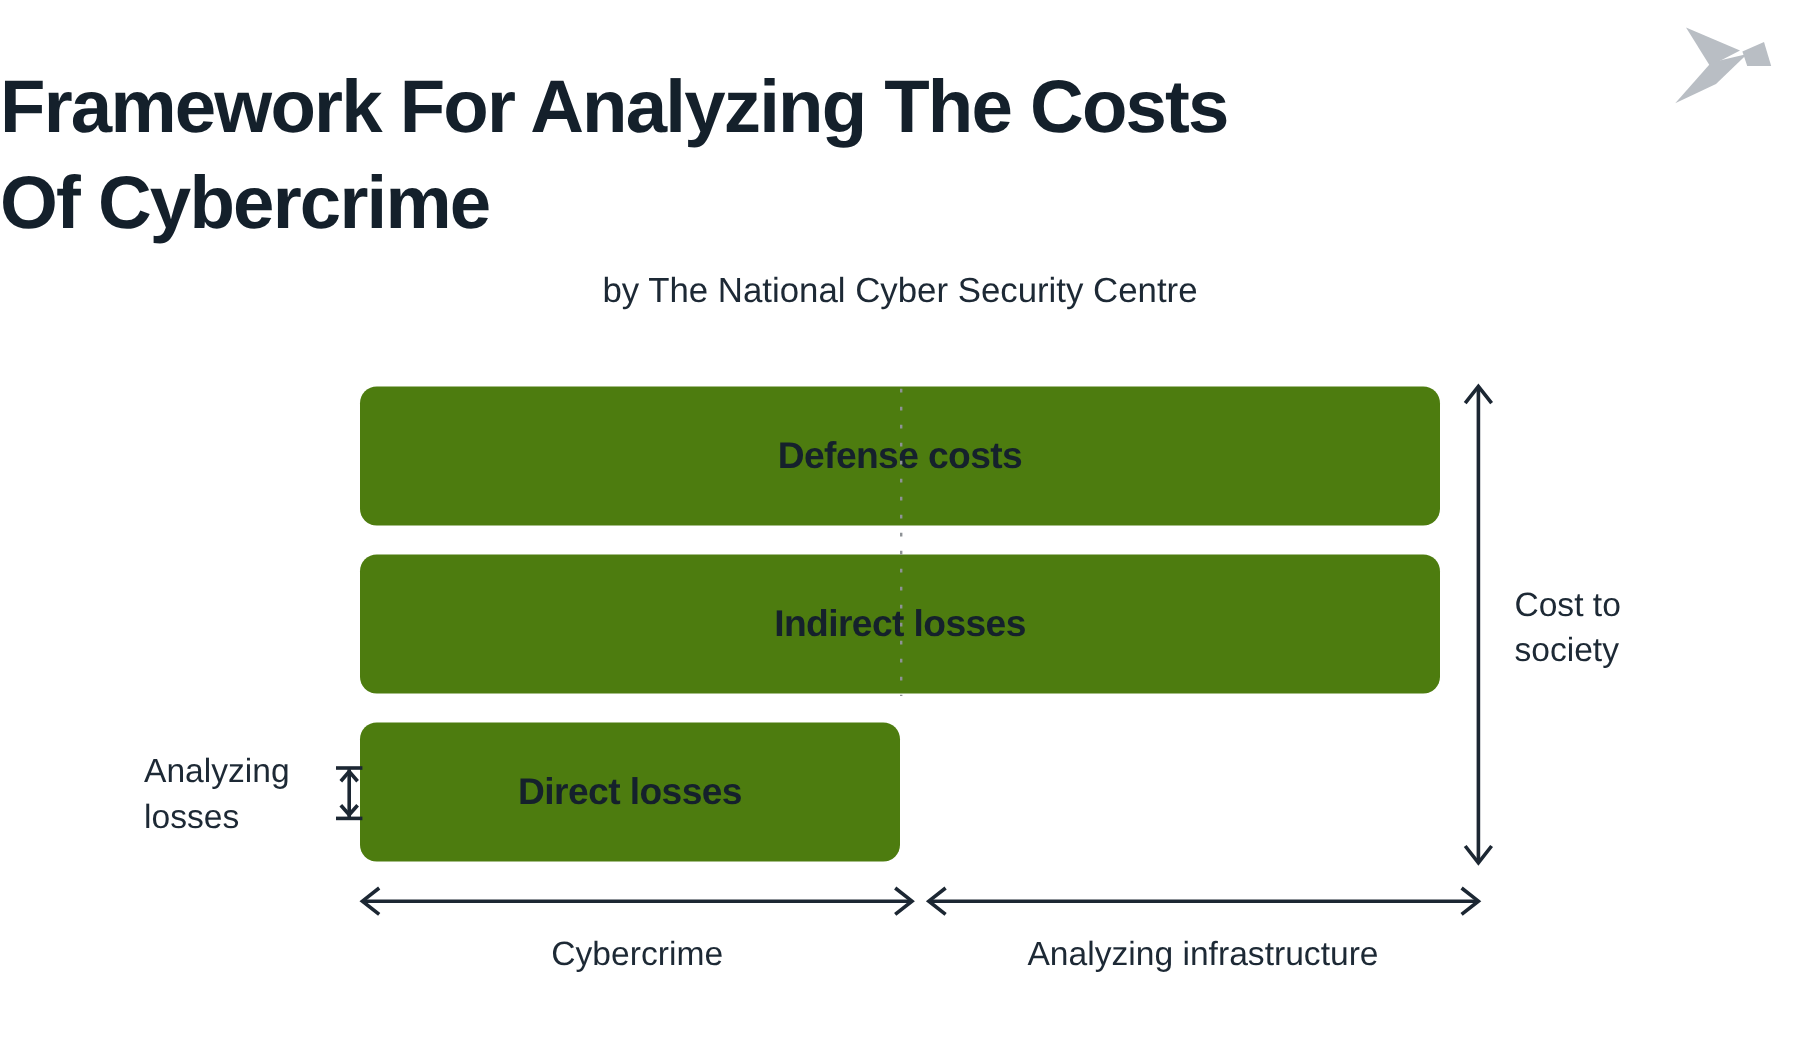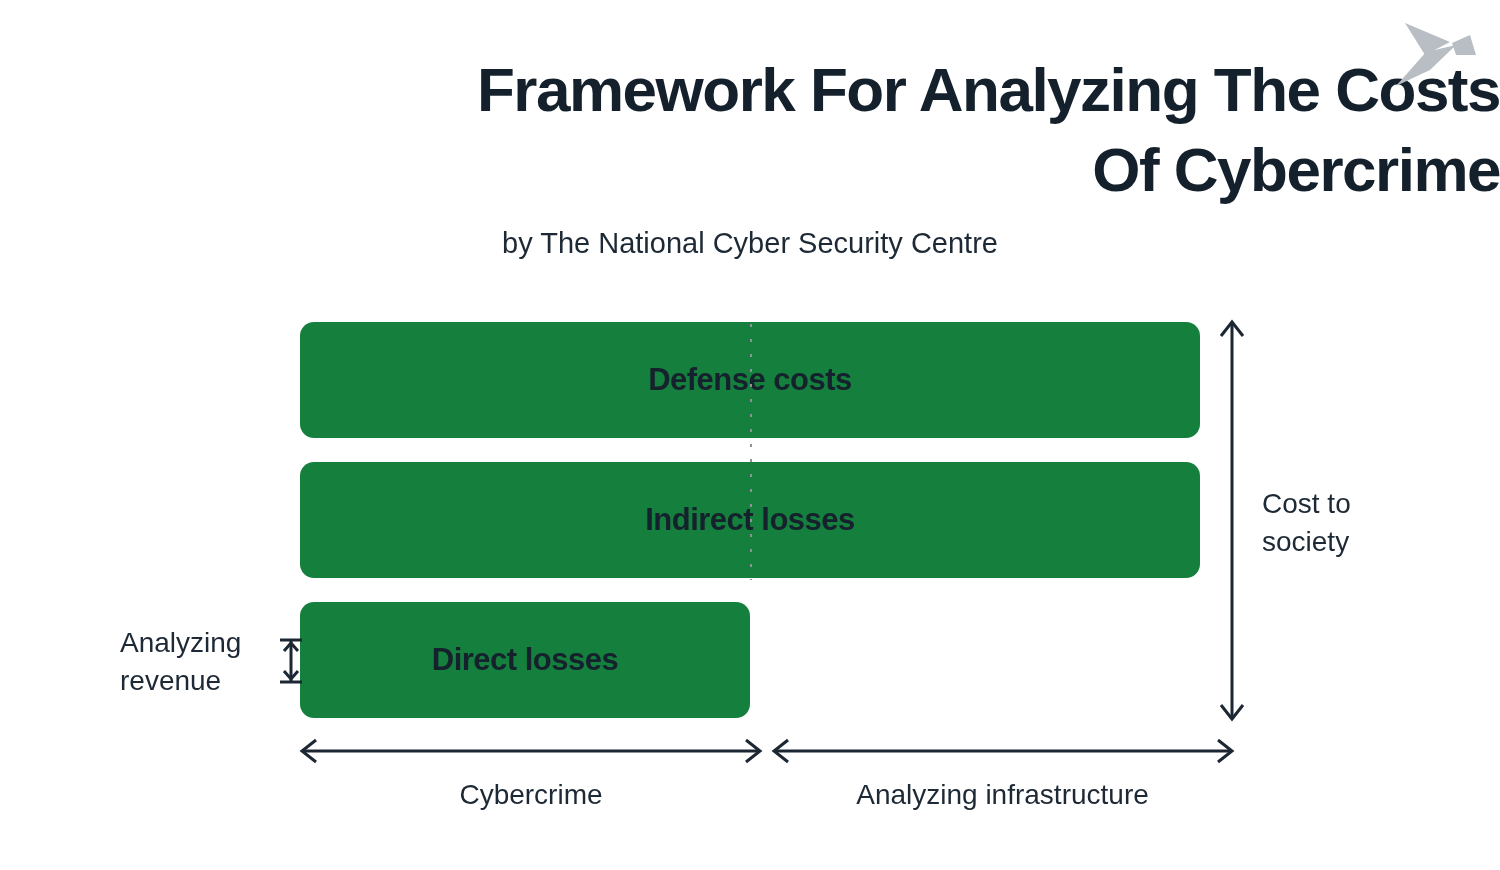--- a/index.html
+++ b/index.html
@@ -15,21 +15,21 @@
     background: #ffffff;
     overflow: hidden;
   }
 
   
   .title {
     position: absolute;
     top: 50px;
     left: 0;
     width: 100%;
-    text-align: right;
+    text-align: left;
     font-weight: bold;
     font-size: 62px;
     line-height: 80px;
     letter-spacing: -1.5px;
     color: #14202b;
   }
   .subtitle {
     position: absolute;
     top: 224px;
     left: 0;
@@ -39,21 +39,21 @@
     line-height: 38px;
     color: #1d2935;
   }
 
   
   .bar {
     position: absolute;
     left: 300px;
     width: 900px;
     height: 116px;
-    background: #15803d;
+    background: #4d7c0f;
     border-radius: 14px;
     display: flex;
     align-items: center;
     justify-content: center;
   }
   .bar-defense  { top: 322px; }
   .bar-indirect { top: 462px; }
   .bar-direct   { top: 602px; width: 450px; justify-content: center; }
   .bar-label {
     font-weight: bold;
@@ -154,21 +154,21 @@
 
     <g stroke-width="3" stroke="#1c2733">
       <line x1="775" y1="751" x2="1231" y2="751"></line>
       <polyline points="788,740 774,751 788,762"></polyline>
       <polyline points="1218,740 1232,751 1218,762"></polyline>
     </g>
   </svg>
 
   <div class="side-label criminal-revenue">
     <div>Analyzing</div>
-    <div>revenue</div>
+    <div>losses</div>
   </div>
   <div class="side-label cost-to-society">
     <div>Cost to</div>
     <div>society</div>
   </div>
 
   <div class="axis-label axis-cybercrimes">Cybercrime</div>
   <div class="axis-label axis-supporting">Analyzing infrastructure</div>
 
 </div>

